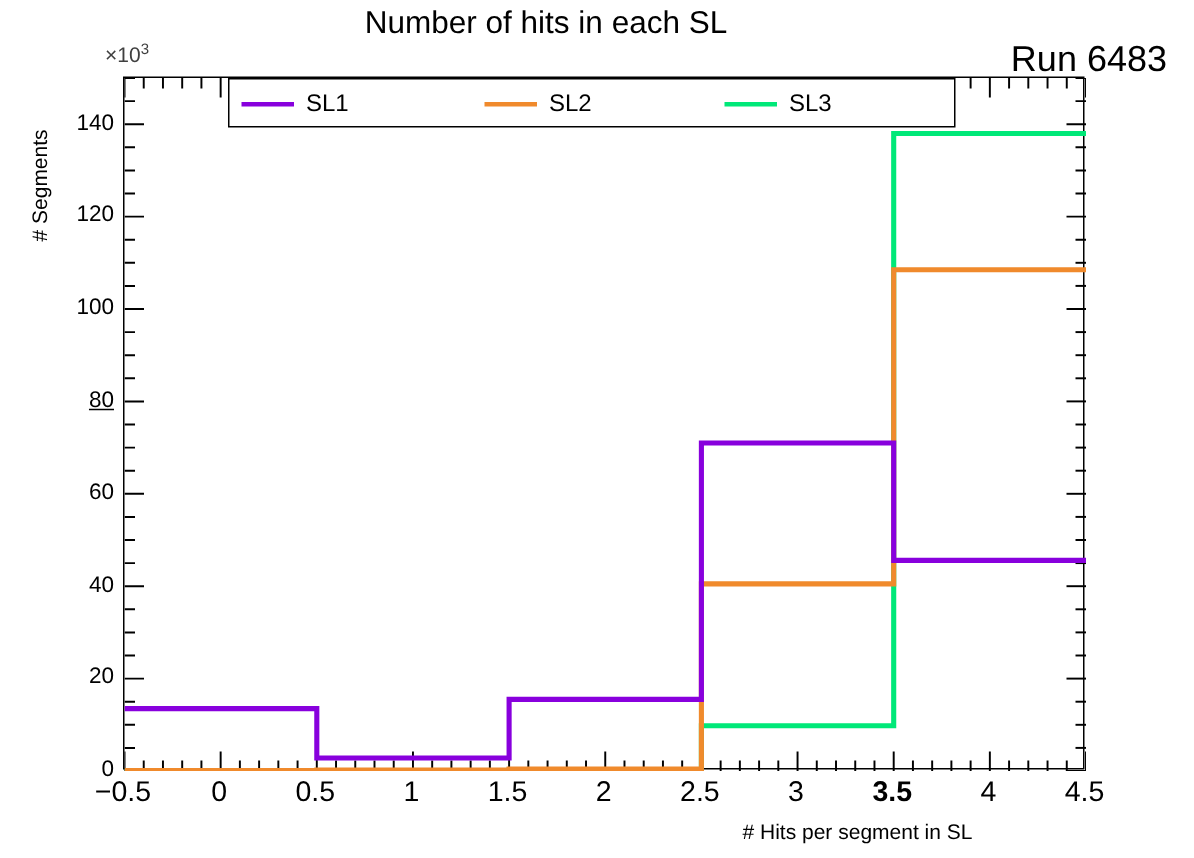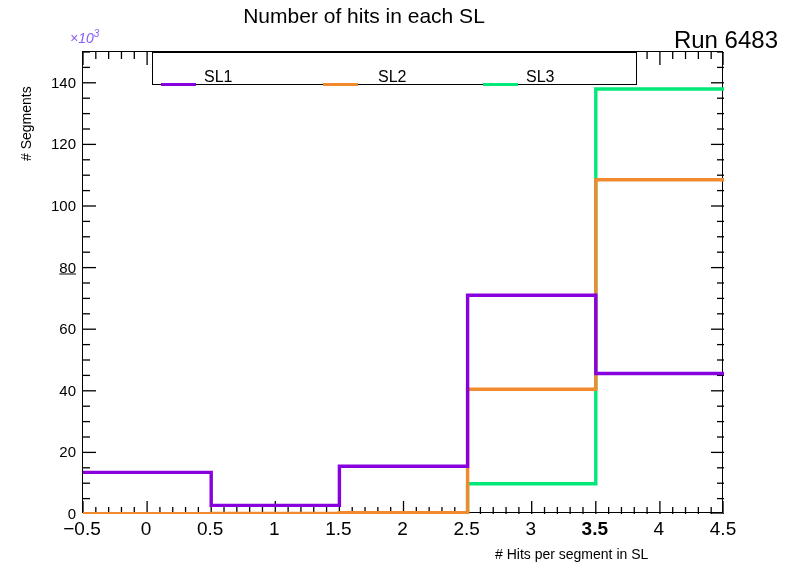--- a/index.html
+++ b/index.html
@@ -14,21 +14,21 @@
     position:absolute; right:18px; top:26px; font-size:24px; color:#000;
   }
   .ylabel {
     position:absolute; font-size:14px; color:#000;
     transform:rotate(-90deg); transform-origin:0 0; white-space:nowrap;
   }
   .xlabel {
     position:absolute; font-size:14px; color:#000; white-space:nowrap;
   }
   .expo {
-    position:absolute; font-size:14px; color:#8b5cf6; white-space:nowrap;font-style:italic;
+    position:absolute; font-size:14px; color:#404040; white-space:nowrap;
   }
   .expo sup { font-size:10px; vertical-align:super; }
 
   
   #frame {
     position:absolute; left:82px; top:51px; width:641px; height:462px;
     border:1.6px solid #000; box-sizing:border-box; background:transparent;
   }
   #plotsvg { position:absolute; left:0; top:0; }
 
@@ -40,21 +40,21 @@
   .xtick {
     position:absolute; font-size:19px; color:#000; white-space:nowrap;
     transform:translateX(-50%);
   }
 
   
   #legend {
     position:absolute; left:152px; top:52px; width:485px; height:33px;
     border:1.4px solid #000; background:#fff; box-sizing:border-box;
   }
-  .legend-entry { position:absolute; top:0; height:33px; display:flex; align-items:flex-end; }
+  .legend-entry { position:absolute; top:0; height:33px; display:flex; align-items:center; }
   .legend-line { width:35px; height:3.4px; margin-right:8px; }
   .legend-text { font-size:16px; color:#000; }
 </style>
 </head>
 <body>
 
 <div id="root">
 
   <div class="title">Number of hits in each SL</div>
   <div class="runlabel">Run 6483</div>
@@ -258,21 +258,21 @@
         <path d="M 0.00 461.69 L 128.20 461.69 L 128.20 461.38 L 256.40 461.38 L 256.40 460.77 L 384.60 460.77 L 384.60 337.26 L 512.80 337.26 L 512.80 127.82 L 641.00 127.82" fill="none" stroke="#f08a2c" stroke-width="3.4" stroke-linejoin="miter" stroke-linecap="butt"></path>
         <path d="M 0.00 420.42 L 128.20 420.42 L 128.20 453.38 L 256.40 453.38 L 256.40 414.26 L 384.60 414.26 L 384.60 243.32 L 512.80 243.32 L 512.80 321.55 L 641.00 321.55" fill="none" stroke="#8800dd" stroke-width="3.4" stroke-linejoin="miter" stroke-linecap="butt"></path>
       </svg>
   </div>
 
   <div id="legend">
       <div class="legend-entry" style="left: 8px;">
         <span class="legend-line" style="background: rgb(136, 0, 221);"></span>
         <span class="legend-text">SL1</span>
       </div>
-      <div class="legend-entry" style="left: 170px; gap: 12px;">
+      <div class="legend-entry" style="left: 170px;">
         <span class="legend-line" style="background: rgb(240, 138, 44);"></span>
         <span class="legend-text">SL2</span>
       </div>
       <div class="legend-entry" style="left: 330px;">
         <span class="legend-line" style="background: rgb(0, 232, 120);"></span>
         <span class="legend-text">SL3</span>
       </div>
     </div>
 
 </div>

